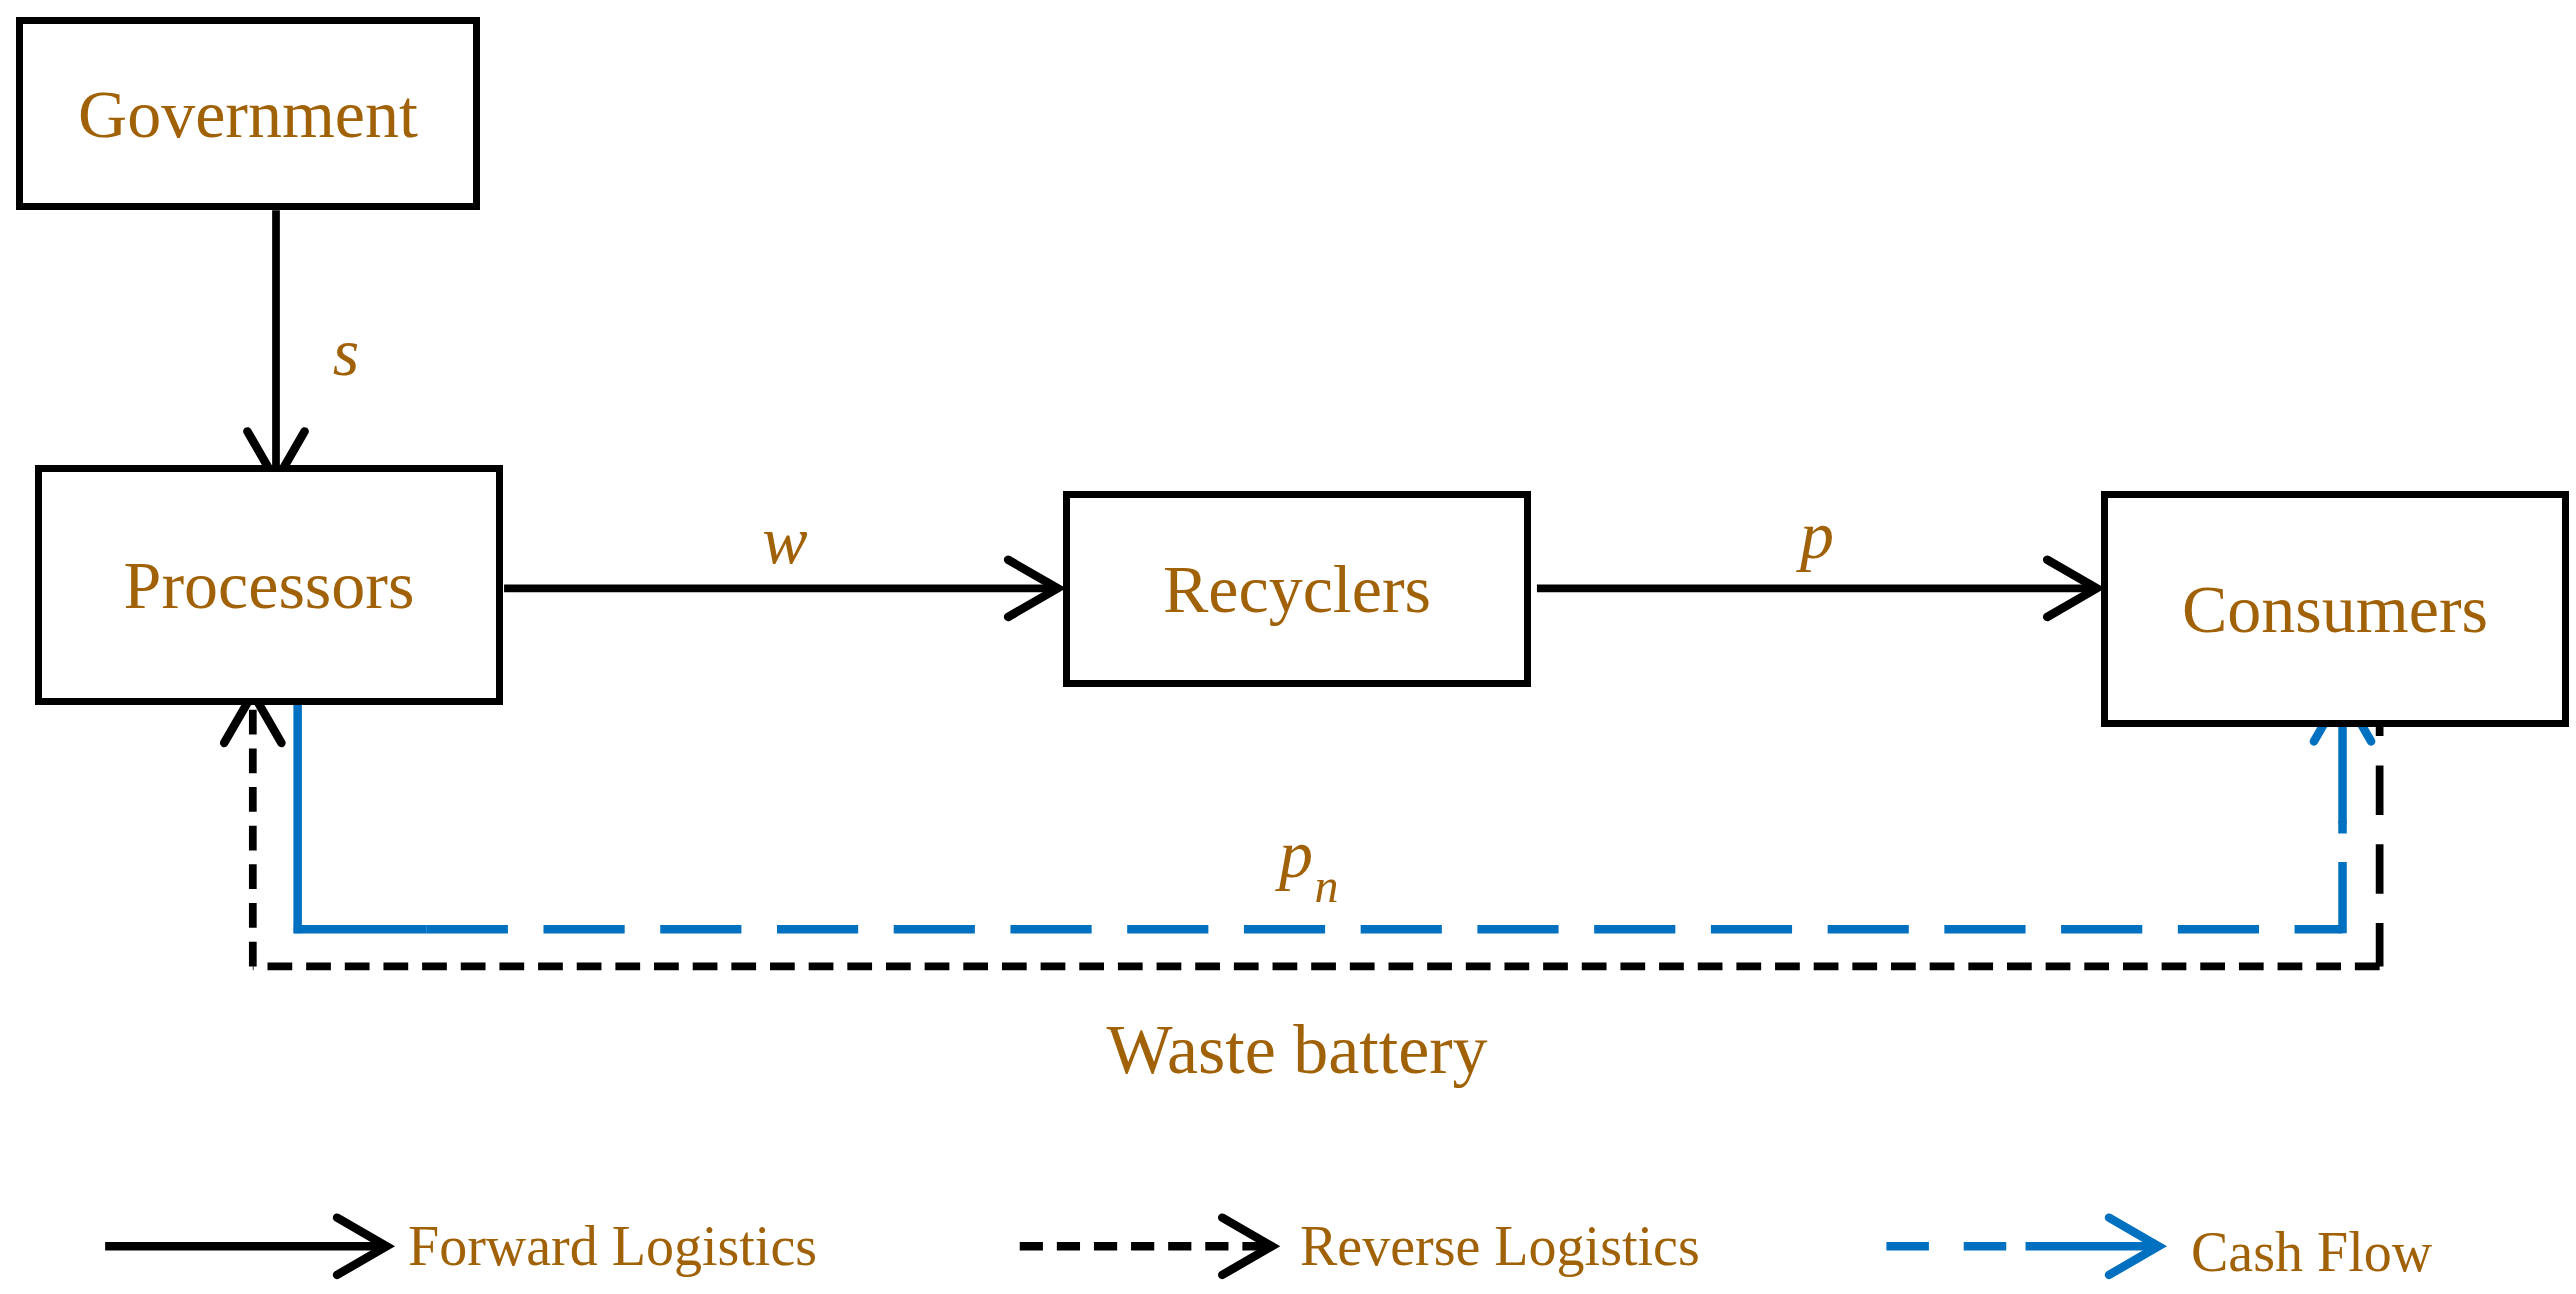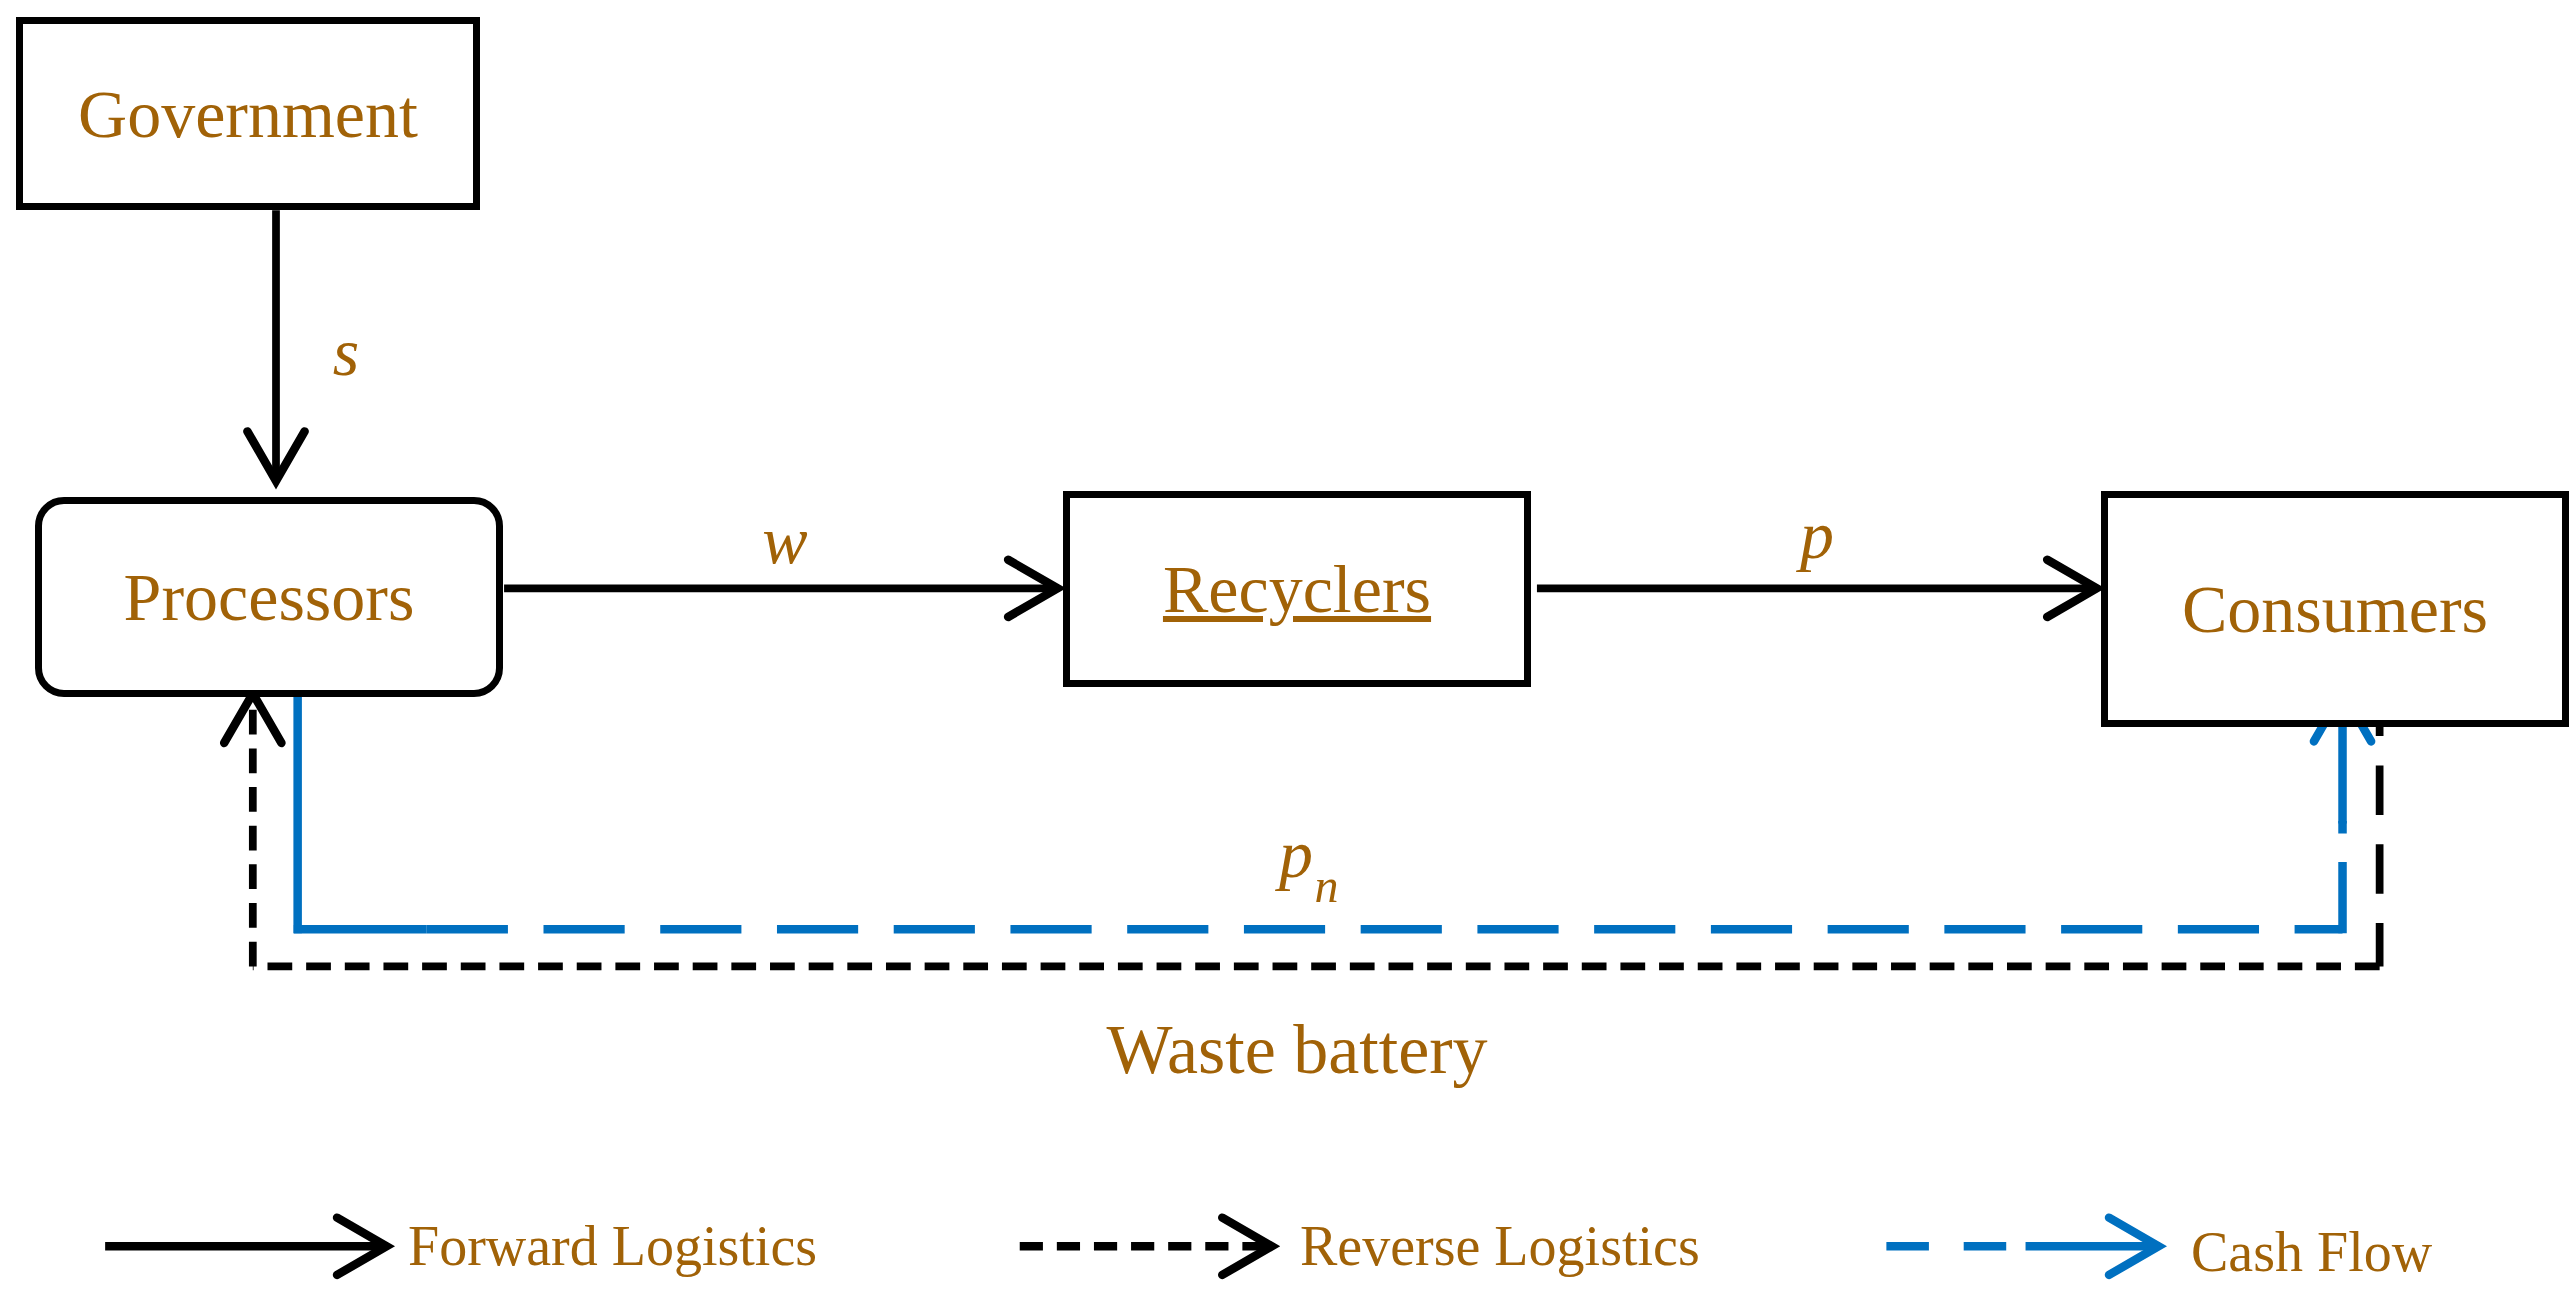--- a/index.html
+++ b/index.html
@@ -69,25 +69,25 @@
     <path d="M136,1612 H500" fill="none" stroke="#000" stroke-width="11" marker-end="url(#headBlack)"></path>
     <path d="M1319,1612 H1645" fill="none" stroke="#000" stroke-width="11" stroke-dasharray="30 18" marker-end="url(#headBlack)"></path>
     <path d="M2440,1612 H2620" fill="none" stroke="#0070C0" stroke-width="11" stroke-dasharray="55 45"></path>
     <path d="M2620,1612 H2792" fill="none" stroke="#0070C0" stroke-width="11" marker-end="url(#headBlue)"></path>
   </svg>
 
   <div class="box" style="left:16px;top:17px;width:464px;height:193px;">
     <span>Government</span>
   </div>
 
-  <div class="box" style="left:35px;top:497px;width:468px;height:200px;border-radius:29px;">
+  <div class="box" style="left:35px;top:465px;width:468px;height:240px;">
     <span>Processors</span>
   </div>
 
-  <div class="box" style="left:1063px;top:491px;width:468px;height:196px;text-decoration:underline;">
+  <div class="box" style="left:1063px;top:491px;width:468px;height:196px;">
     <span>Recyclers</span>
   </div>
 
   <div class="box" style="left:2101px;top:491px;width:468px;height:236px;">
     <span>Consumers</span>
   </div>
 
   <div class="lbl math" style="left:346px;top:352px;">s</div>
 
   <div class="lbl math" style="left:785px;top:540px;">w</div>

